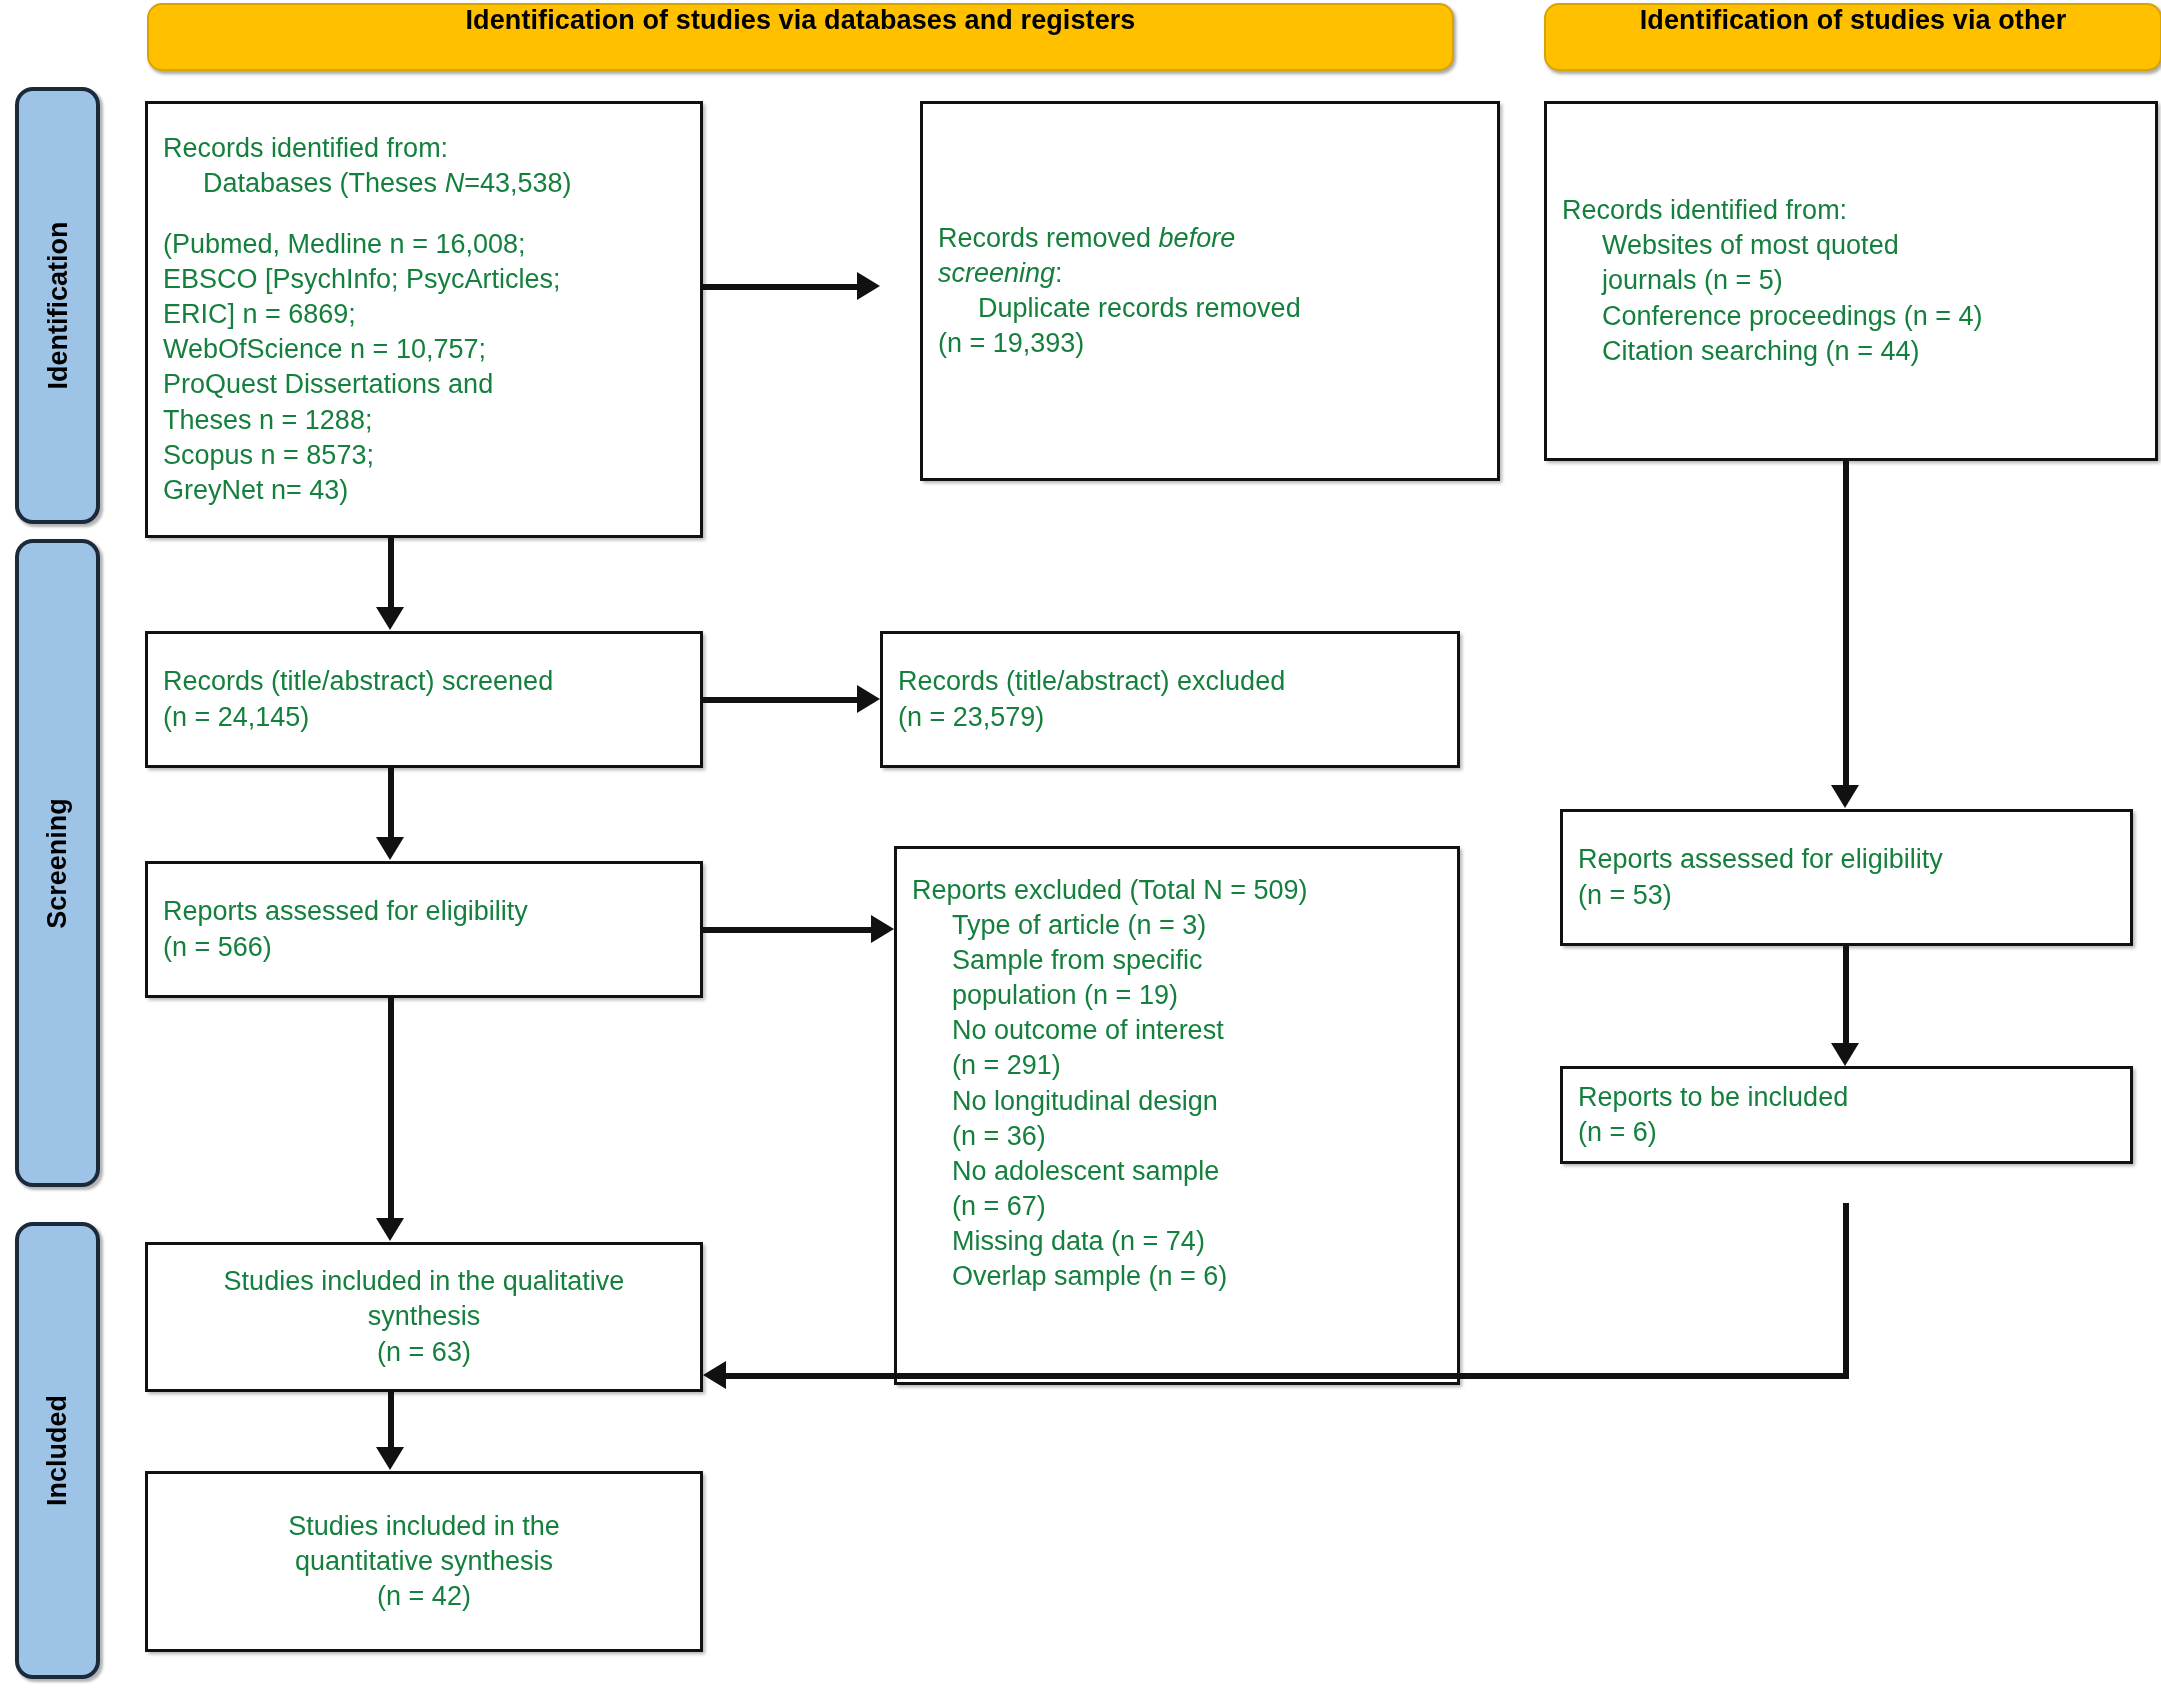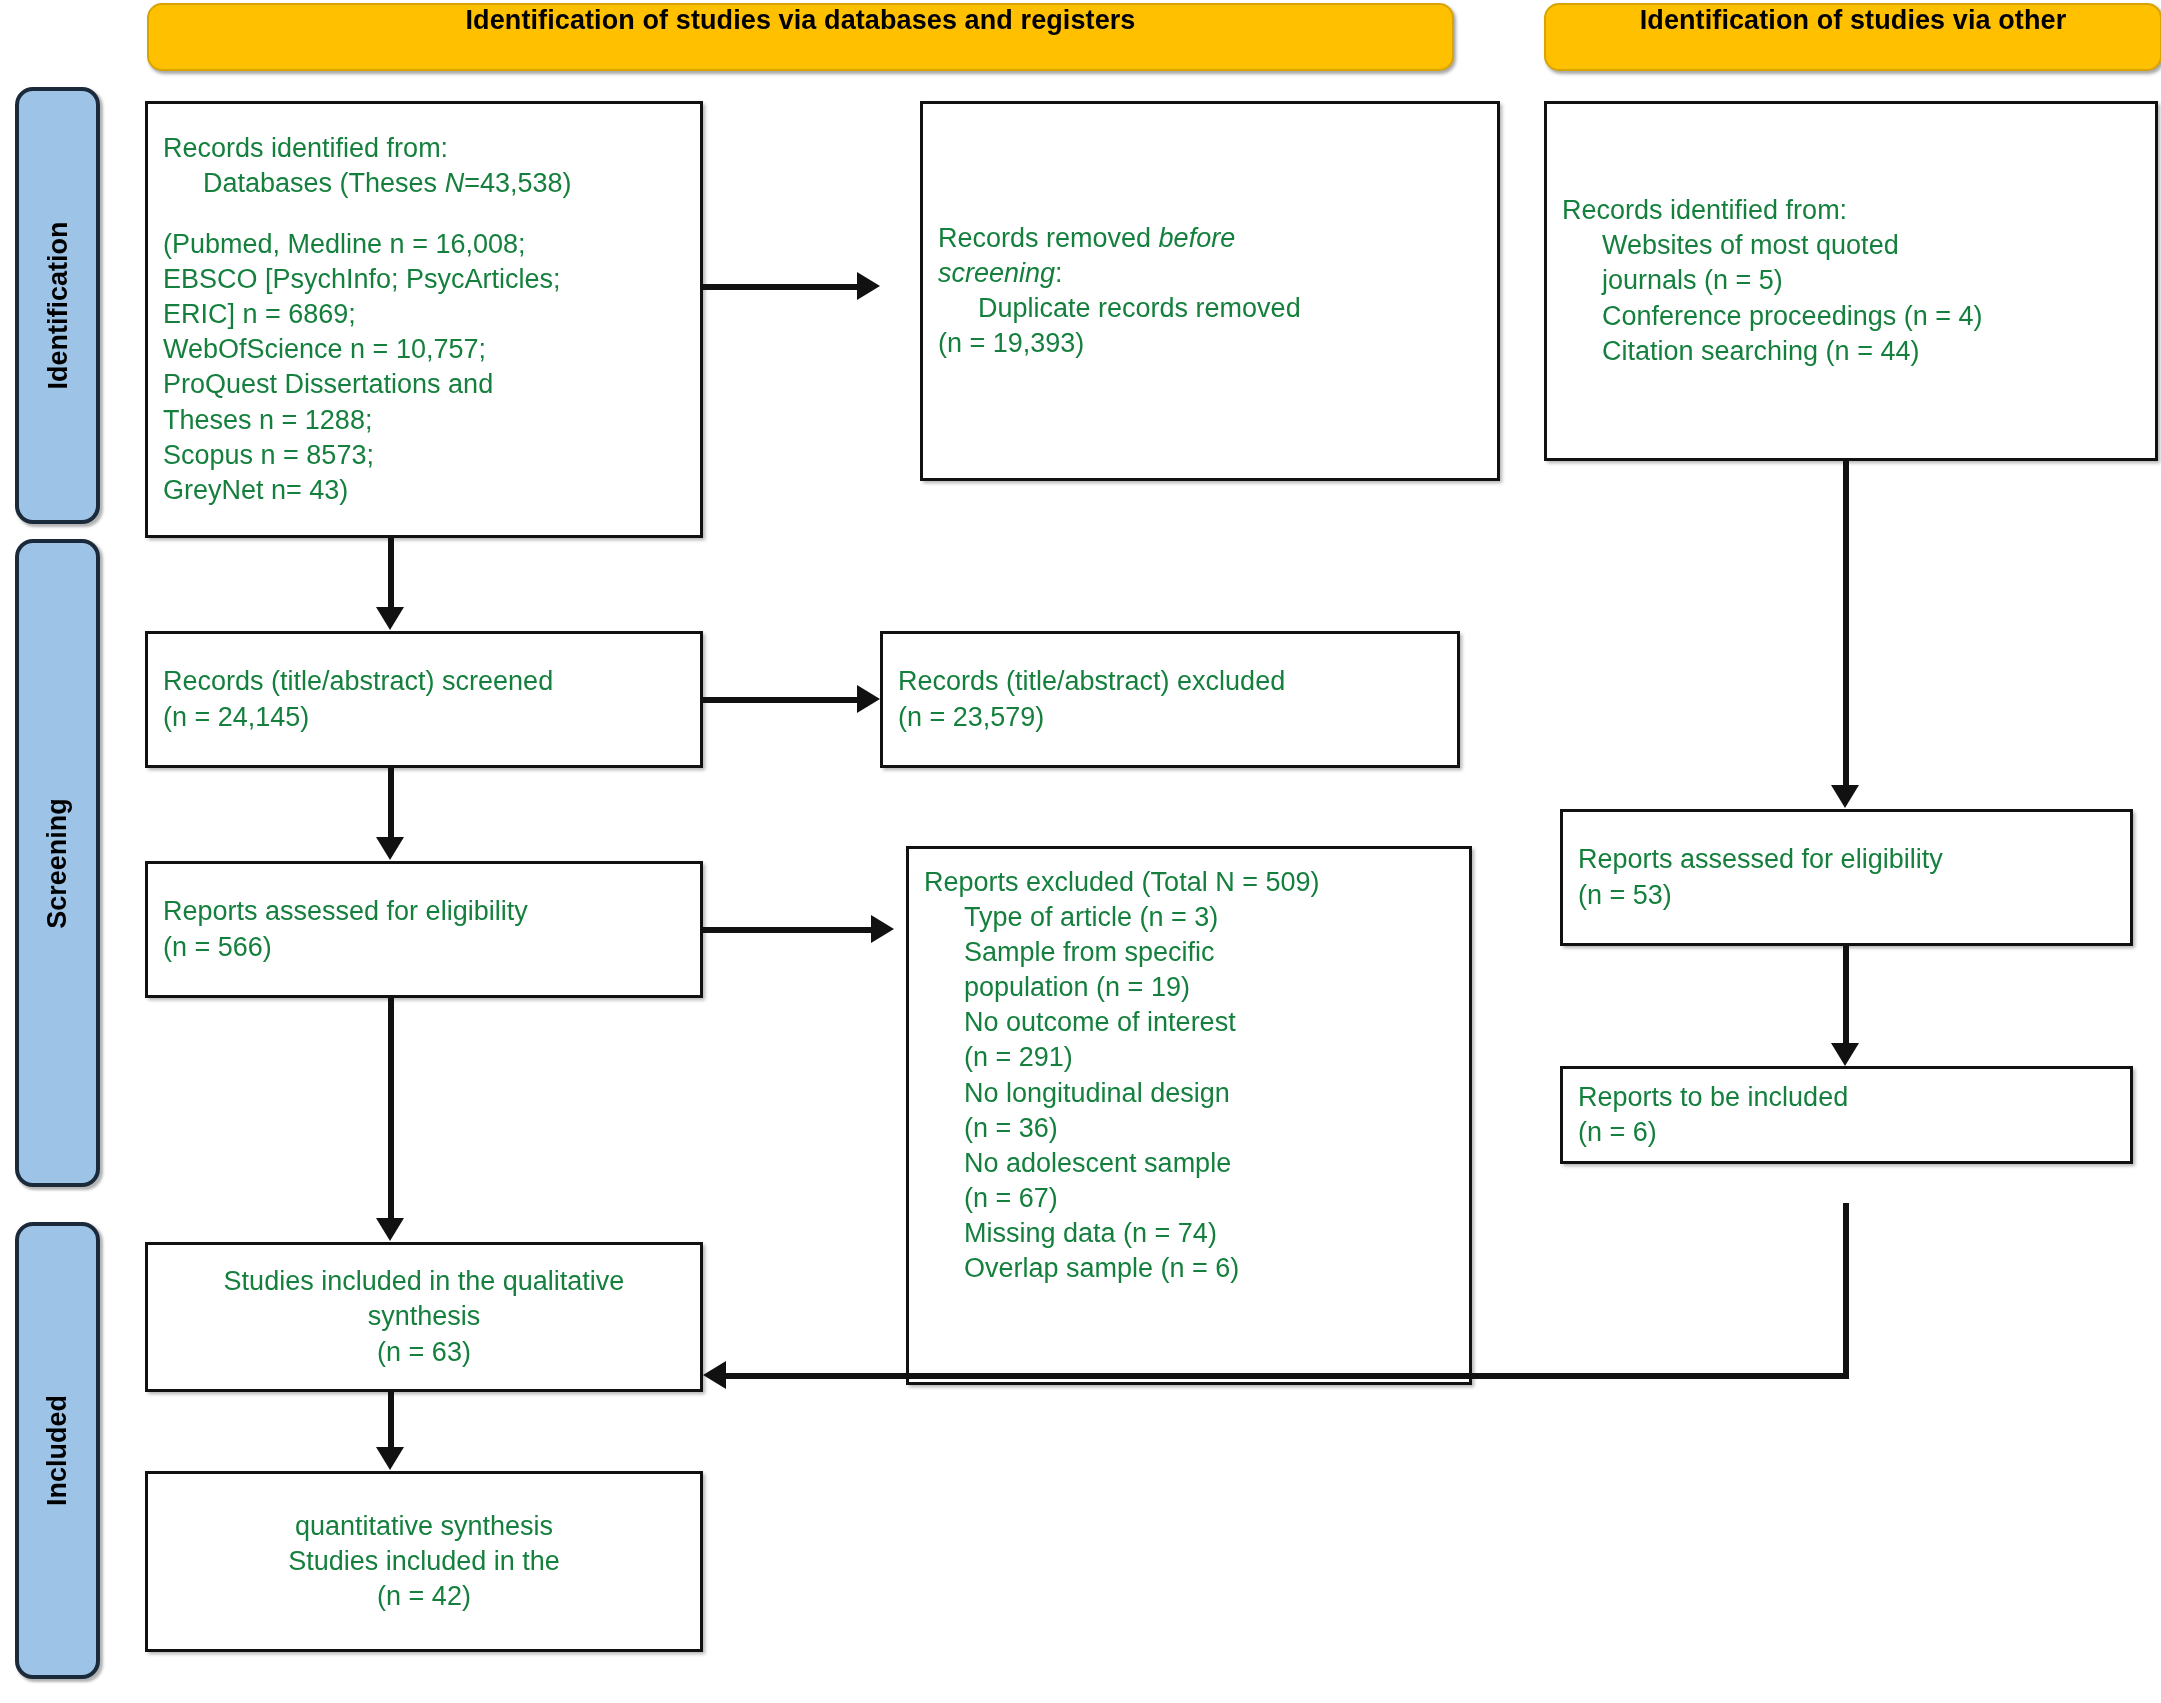--- a/index.html
+++ b/index.html
@@ -175,21 +175,21 @@
     </div>
   </div>
 
   <div class="box" style="left:145px; top:861px; width:558px; height:137px;">
     <div class="pad">
       <span class="ind0">Reports assessed for eligibility</span>
       <span class="ind0">(n = 566)</span>
     </div>
   </div>
 
-  <div class="box" style="left:894px; top:846px; width:566px; height:539px; justify-content:flex-start; padding-top:16px;margin-left:12px;">
+  <div class="box" style="left:894px; top:846px; width:566px; height:539px; justify-content:flex-start; padding-top:24px;">
     <div class="pad">
       <span class="ind0">Reports excluded (Total N = 509)</span>
       <span class="ind1">Type of article (n = 3)</span>
       <span class="ind1">Sample from specific</span>
       <span class="ind1">population (n = 19)</span>
       <span class="ind1">No outcome of interest</span>
       <span class="ind1">(n = 291)</span>
       <span class="ind1">No longitudinal design</span>
       <span class="ind1">(n = 36)</span>
       <span class="ind1">No adolescent sample</span>
@@ -216,22 +216,22 @@
   <div class="box center" style="left:145px; top:1242px; width:558px; height:150px;">
     <div class="pad">
       <span class="ind0">Studies included in the qualitative</span>
       <span class="ind0">synthesis</span>
       <span class="ind0">(n = 63)</span>
     </div>
   </div>
 
   <div class="box center" style="left:145px; top:1471px; width:558px; height:181px;">
     <div class="pad">
+      <span class="ind0">Studies included in the</span>
       <span class="ind0">quantitative synthesis</span>
-      <span class="ind0">Studies included in the</span>
       <span class="ind0">(n = 42)</span>
     </div>
   </div>
 
   <div class="hline" style="left:703px; top:284px; width:154px; height:6.1px;"></div>
   <div class="arrow-right" style="left:857px; top:272px;"></div>
 
   <div class="vline" style="left:388px; top:538px; width:6.1px; height:71px;"></div>
   <div class="arrow-down" style="left:376px; top:607px;"></div>
 

